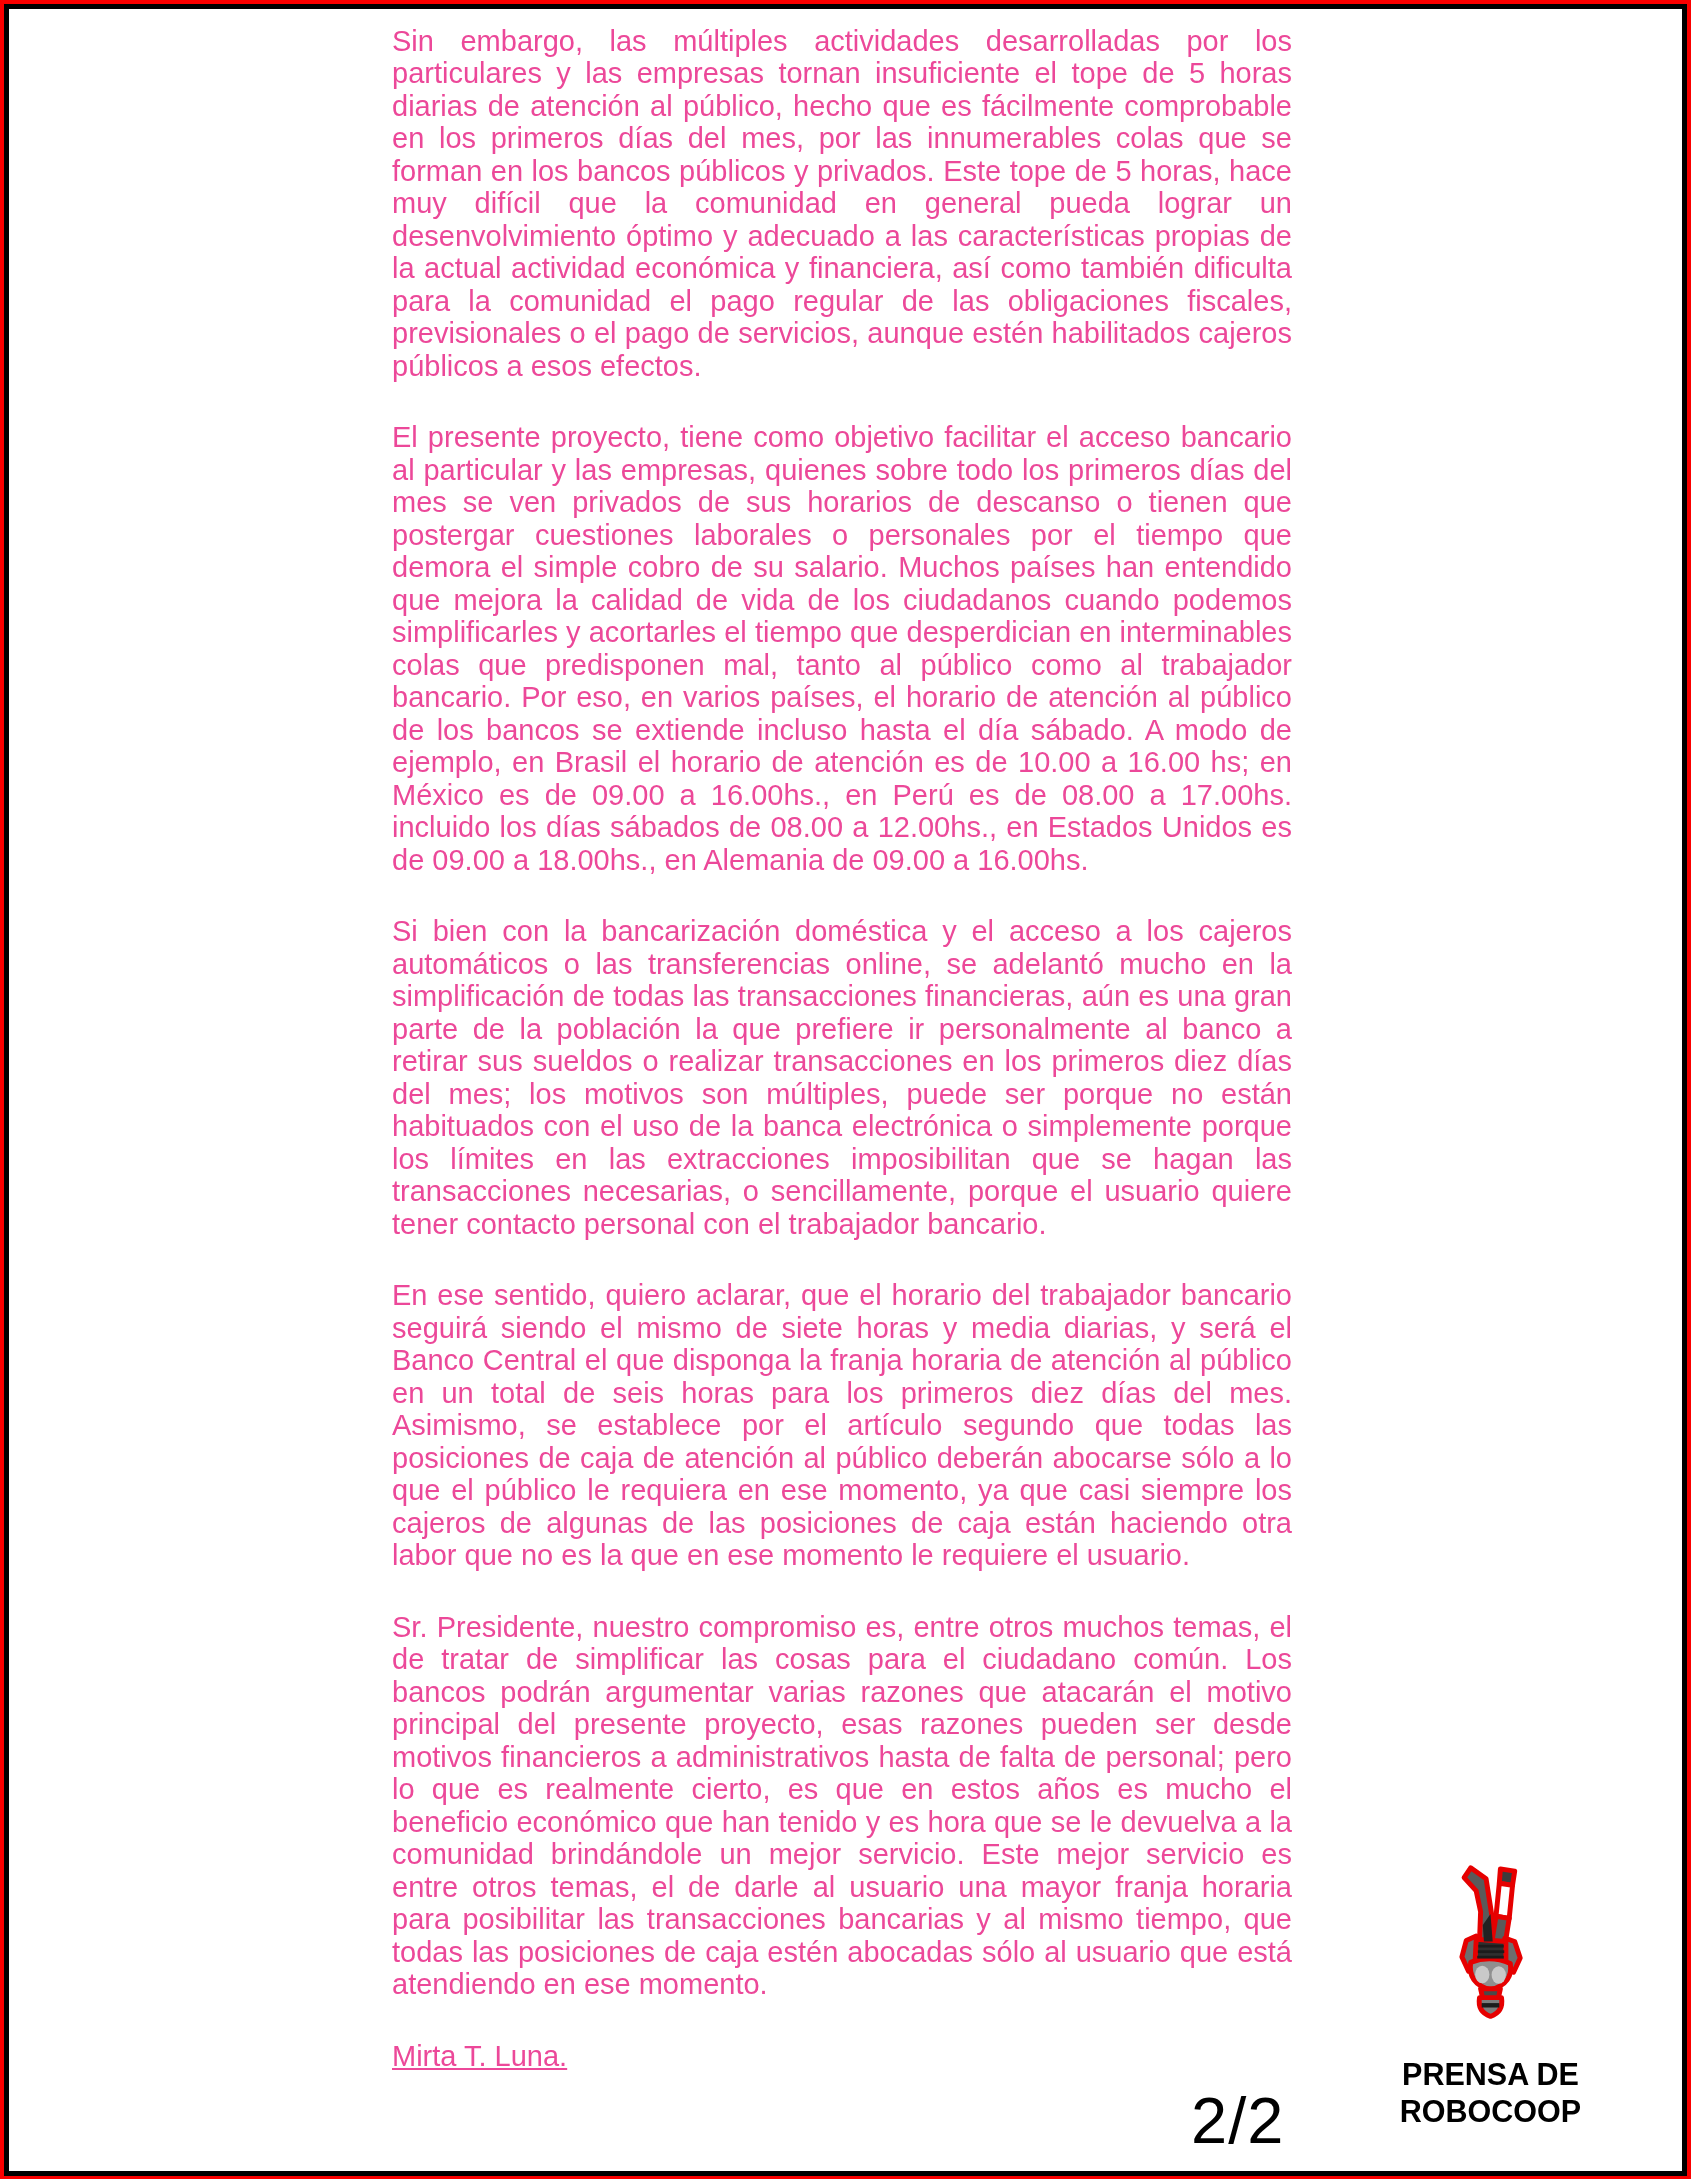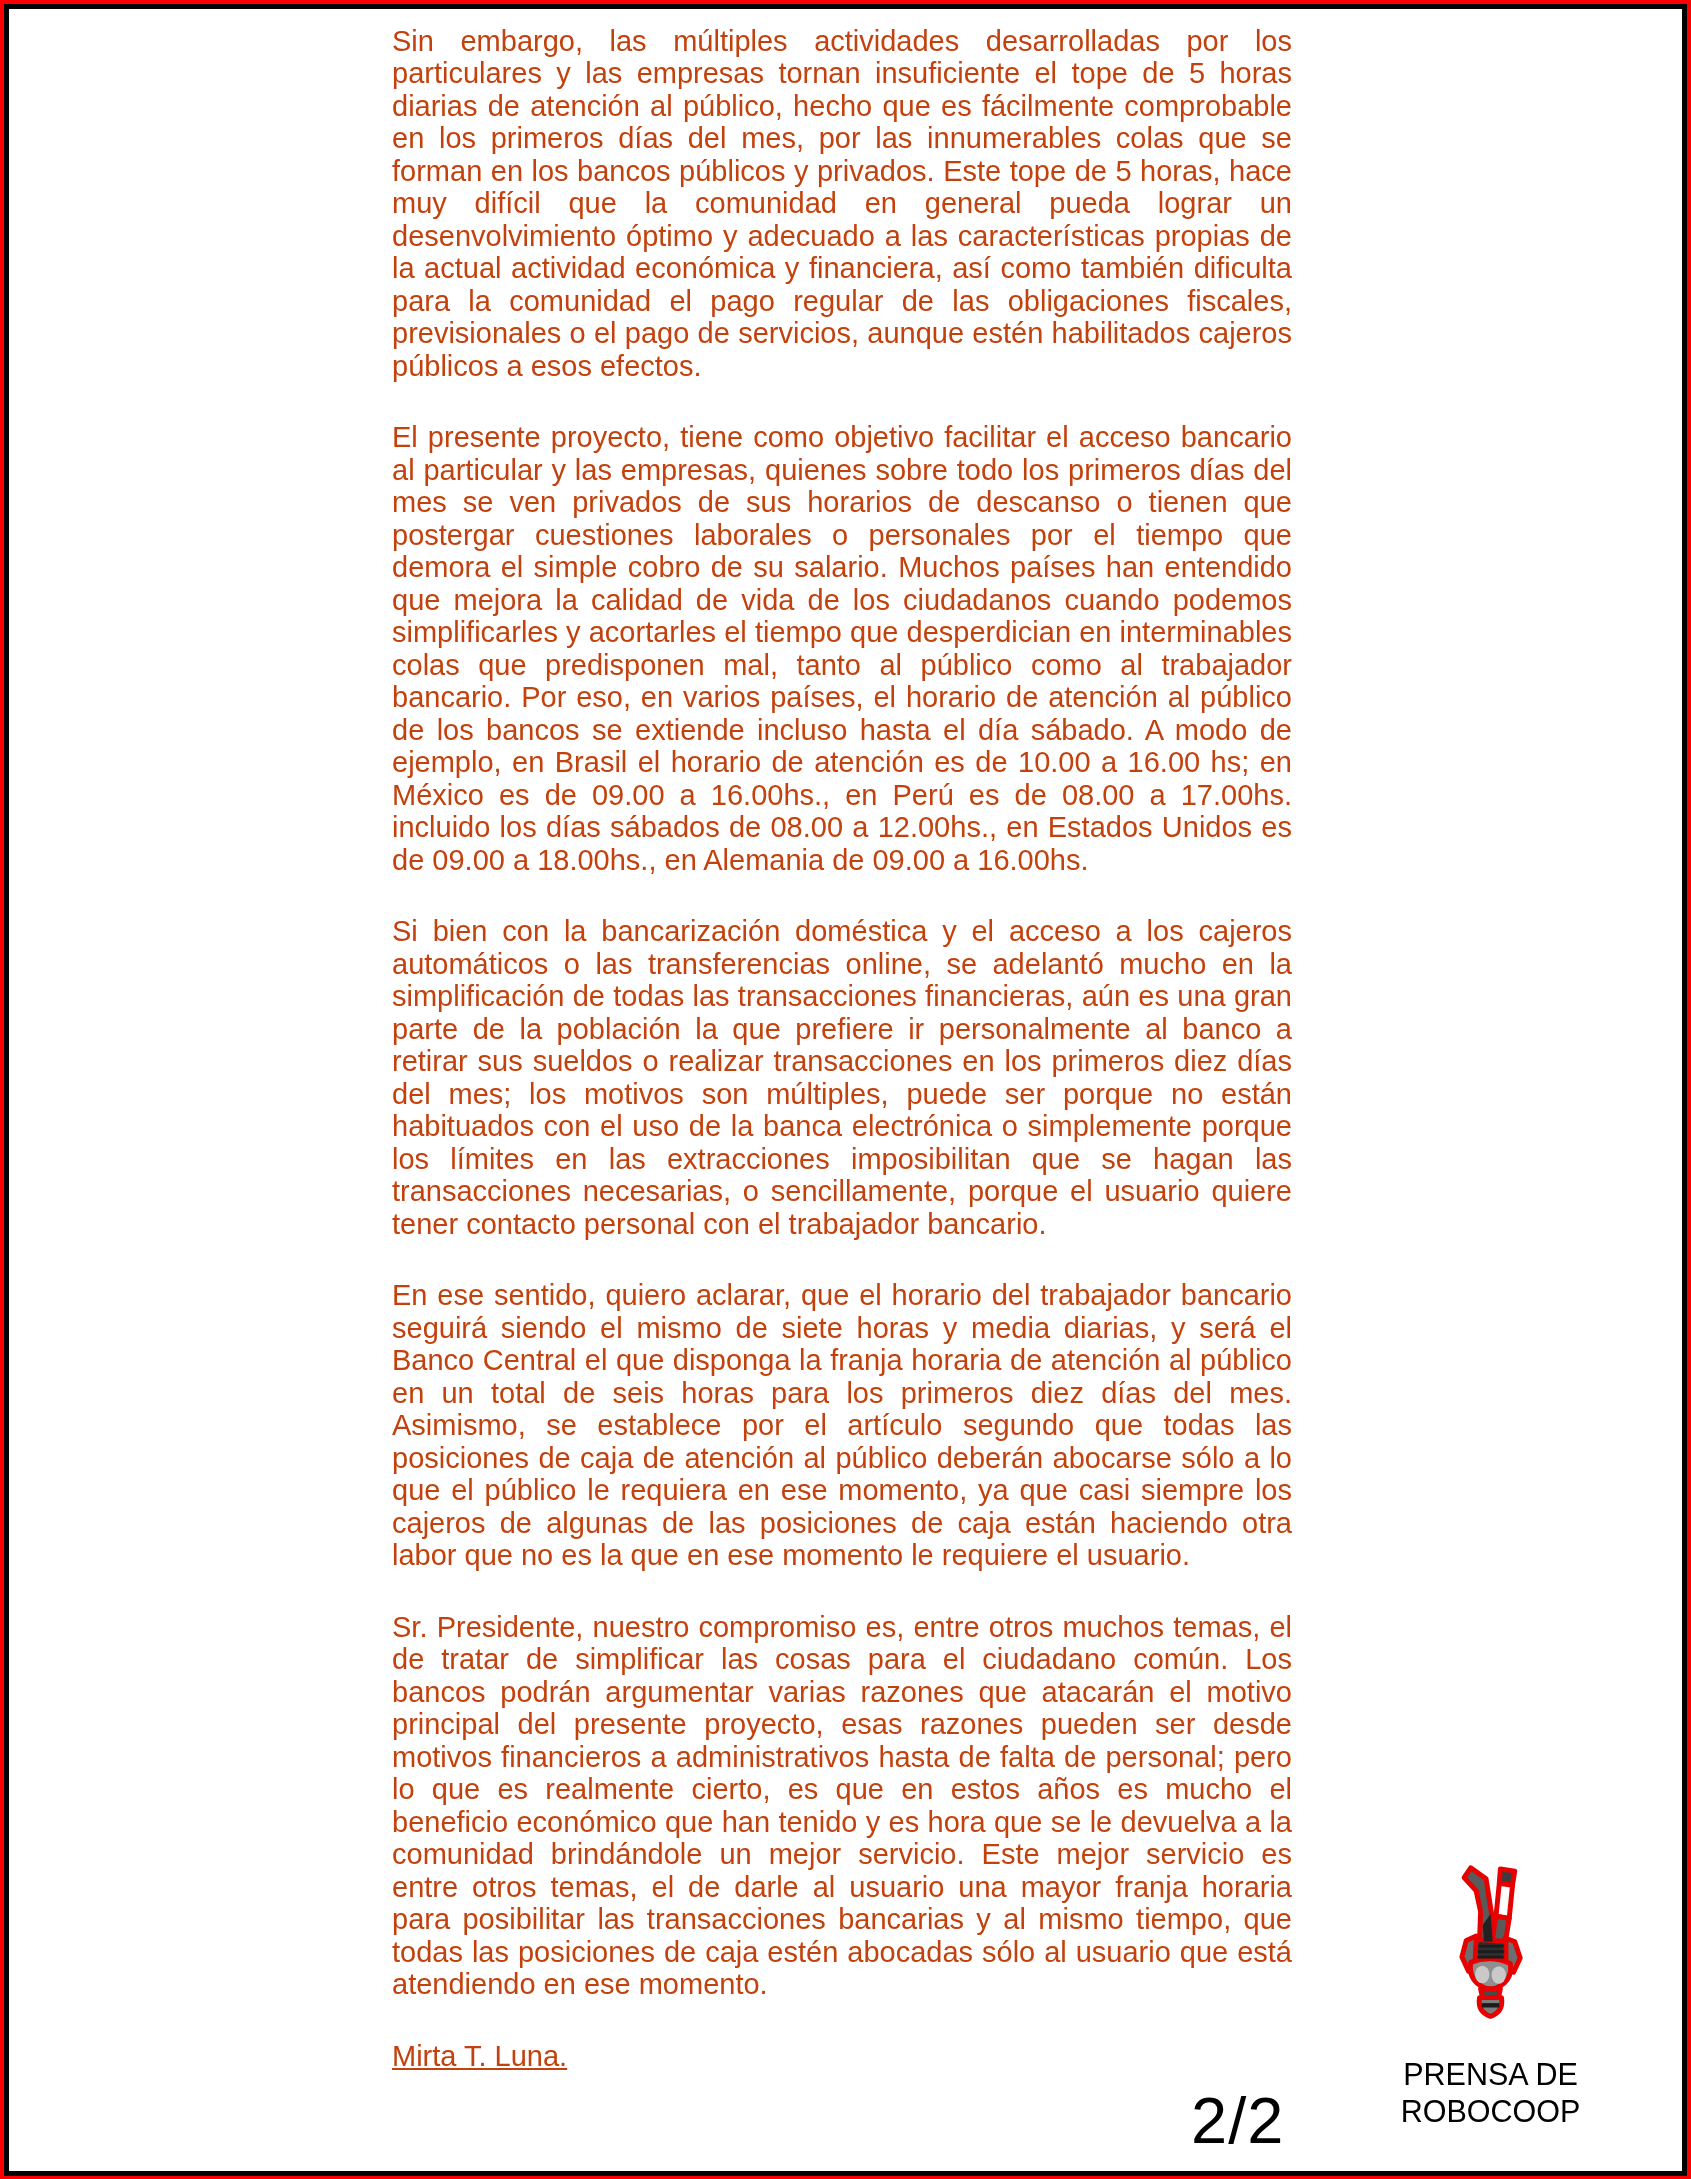--- a/index.html
+++ b/index.html
@@ -23,21 +23,21 @@
     height: 100%;
     border: 5.9px solid #000000;
     background: #ffffff;
     overflow: hidden;
   }
   .doc-text {
     position: absolute;
     left: 383px;
     top: 15.8px;
     width: 900px;
-    color: #c2410c;
+    color: #ec4899;
     font-size: 29px;
     line-height: 32.5px;
     text-align: justify;
   }
   .doc-text p {
     margin: 0 0 39px 0;
   }
   .signature {
     margin-top: 9.9px;
     font-size: 29px;
@@ -55,20 +55,21 @@
     line-height: 69px;
     text-align: left;
     letter-spacing: 1px;
   }
   .press-block {
     position: absolute;
     left: 1371px;
     top: 1846px;
     width: 221px;
     text-align: center;
+    font-weight: bold;
   }
   .press-logo {
     display: inline-block;
     width: 77px;
     height: 173px;
   }
   .press-name {
     margin-top: 23.6px;
     color: #000000;
     font-size: 30.5px;

